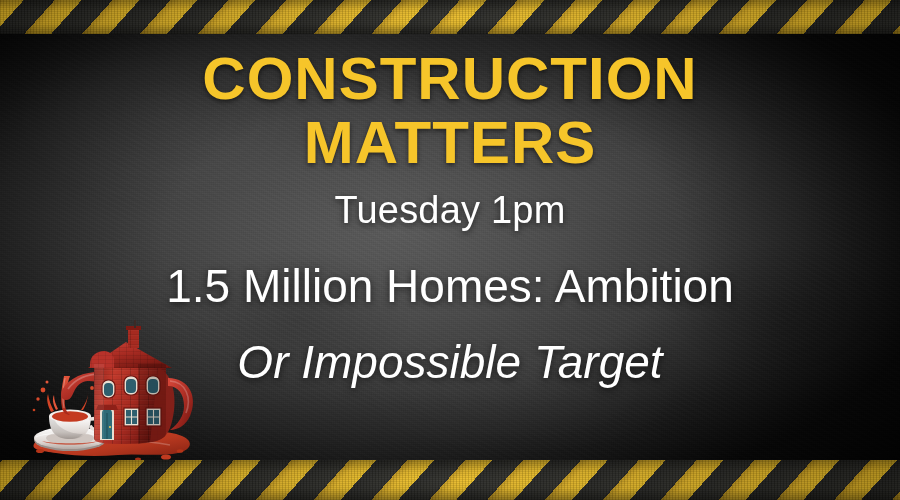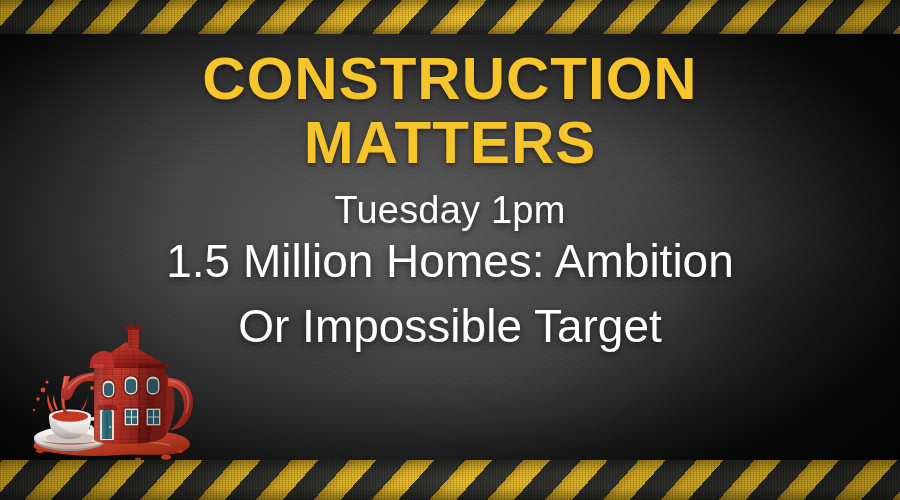--- a/index.html
+++ b/index.html
@@ -131,23 +131,24 @@
     position: absolute;
     left: 0;
     width: 100%;
     color: #ffffff;
     font-size: 46px;
     font-weight: 400;
     line-height: 1;
     letter-spacing: 0px;
     white-space: nowrap;
     text-shadow: 0 2px 7px rgba(0,0,0,.6);
+    margin-top: 25px;
   }
   #headline-1 { top: 238px; }
-  #headline-2 { top: 303px; }
+  #headline-2 { top: 314px; font-style: italic; }
 
   
   #teapot-house {
     position: absolute;
     left: 18px;
     bottom: 30px;
     width: 200px;
     height: 150px;
     pointer-events: none;
   }

